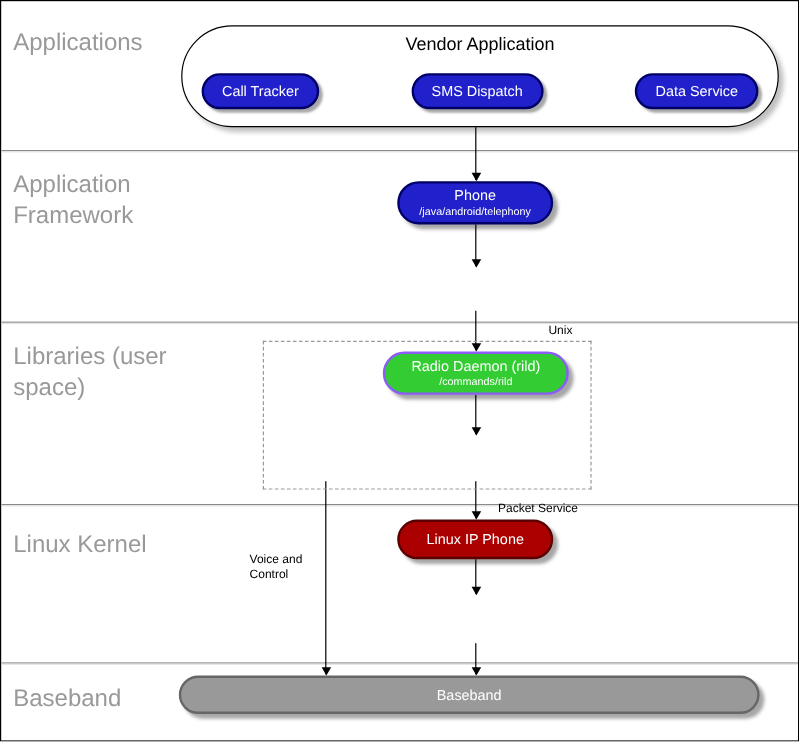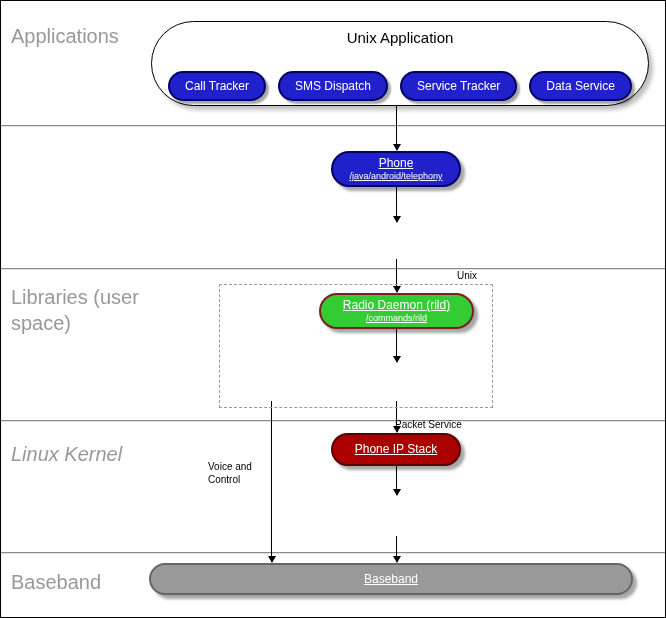--- a/index.html
+++ b/index.html
@@ -14,40 +14,39 @@
   .divider {
     position:absolute; left:0; width:100%; height:2px;
     border-top:1px solid #8a8a8a; border-bottom:1px solid #e2e2e2;
   }
   
   .pill {
     position:absolute; display:flex; flex-direction:column;
     align-items:center; justify-content:center;
     color:#fff; text-align:left; border-radius:20px;
     box-shadow:4px 4px 3px rgba(0,0,0,0.35);
-    text-decoration:underline;
   }
   .pill .t { font-size:12px; line-height:1.25; }
   .pill .s { font-size:9px; line-height:1.2; }
   .blue  { background:#2121cc; border:2px solid #000066; }
-  .green { background:#33cc33; border:2px solid #7f1d1d; }
+  .green { background:#33cc33; border:2px solid #8b5cf6; }
   .red   { background:#aa0000; border:2px solid #5a0000; }
   .gray  { background:#999999; border:2px solid #666666; }
   
   .phone-app-container {
     position:absolute; left:150px; top:20px; width:498px; height:85px;
     background:#fff; border:1px solid #000; border-radius:44px;
     box-shadow:4px 4px 4px rgba(0,0,0,0.25);
   }
   .phone-app-title {
     text-align:center; margin-top:7px; font-size:15px; color:#000;
   }
   .app-row {
     display:flex; justify-content:space-between;
-    padding:0 16px; margin-top:25px;text-align:center;
+    padding:0 16px; margin-top:15px;text-align:center;
   }
   .app-pill {
     position:relative; height:30px; border-radius:15px;
     background:#2121cc; border:2px solid #000066; color:#fff;
     font-size:12px; display:flex; align-items:center; padding:0 15px;
     box-shadow:3px 3px 2px rgba(0,0,0,0.35);
   }
   
   .arrow { position:absolute; width:1px; background:#000; }
   .arrow::after {
@@ -61,35 +60,35 @@
     border:1px dashed #999;
   }
   .small-note { position:absolute; font-size:10px; color:#000; line-height:1.25; }
 </style>
 </head>
 <body>
 
 <div class="canvas">
 
   <div class="section-label" style="left:10px; top:22px; width:150px;">Applications</div>
+  <div class="section-label" style="left:10px; top:140px; width:140px;">Application Framework</div>
   <div class="section-label" style="left:10px; top:283px; width:150px;">Libraries (user space)</div>
-  <div class="section-label" style="left:10px; top:440px; width:180px;font-style:italic;">Linux Kernel</div>
+  <div class="section-label" style="left:10px; top:440px; width:180px;">Linux Kernel</div>
   <div class="section-label" style="left:10px; top:568px; width:180px;">Baseband</div>
 
   <div class="divider" style="top:124px;"></div>
   <div class="divider" style="top:267px;"></div>
   <div class="divider" style="top:419px;"></div>
   <div class="divider" style="top:551px;"></div>
 
   <div class="phone-app-container">
-    <div class="phone-app-title">Unix Application</div>
+    <div class="phone-app-title">Vendor Application</div>
     <div class="app-row">
       <div class="app-pill">Call Tracker</div>
       <div class="app-pill">SMS Dispatch</div>
-      <div class="app-pill">Service Tracker</div>
       <div class="app-pill">Data Service</div>
     </div>
   </div>
 
   <div class="arrow" style="left:395px; top:105px; height:44px;"></div>
   <div class="arrow" style="left:395px; top:186px; height:35px;"></div>
   <div class="arrow" style="left:395px; top:258px; height:33px;"></div>
   <div class="arrow" style="left:395px; top:328px; height:33px;"></div>
   <div class="arrow" style="left:395px; top:400px; height:31px;"></div>
   <div class="arrow" style="left:395px; top:465px; height:29px;"></div>
@@ -102,24 +101,24 @@
   </div>
 
   <div class="small-note" style="left:456px; top:269px;">Unix</div>
   <div class="dashed-box"></div>
 
   <div class="pill green" style="left:318px; top:292px; width:155px; height:36px;">
     <div class="t">Radio Daemon (rild)</div>
     <div class="s">/commands/rild</div>
   </div>
 
-  <div class="small-note" style="left:394px; top:418px;text-align:right;">Packet Service</div>
+  <div class="small-note" style="left:414px; top:418px;text-align:right;">Packet Service</div>
   <div class="small-note" style="left:207px; top:460px; width:60px; text-align:left;">Voice and Control</div>
 
   <div class="pill red" style="left:330px; top:432px; width:130px; height:33px;">
-    <div class="t">Phone IP Stack</div>
+    <div class="t">Linux IP Phone</div>
   </div>
 
   <div class="pill gray" style="left:148px; top:562px; width:484px; height:32px; border-radius:16px;">
     <div class="t">Baseband</div>
   </div>
 
 </div>
 
 </body></html>

